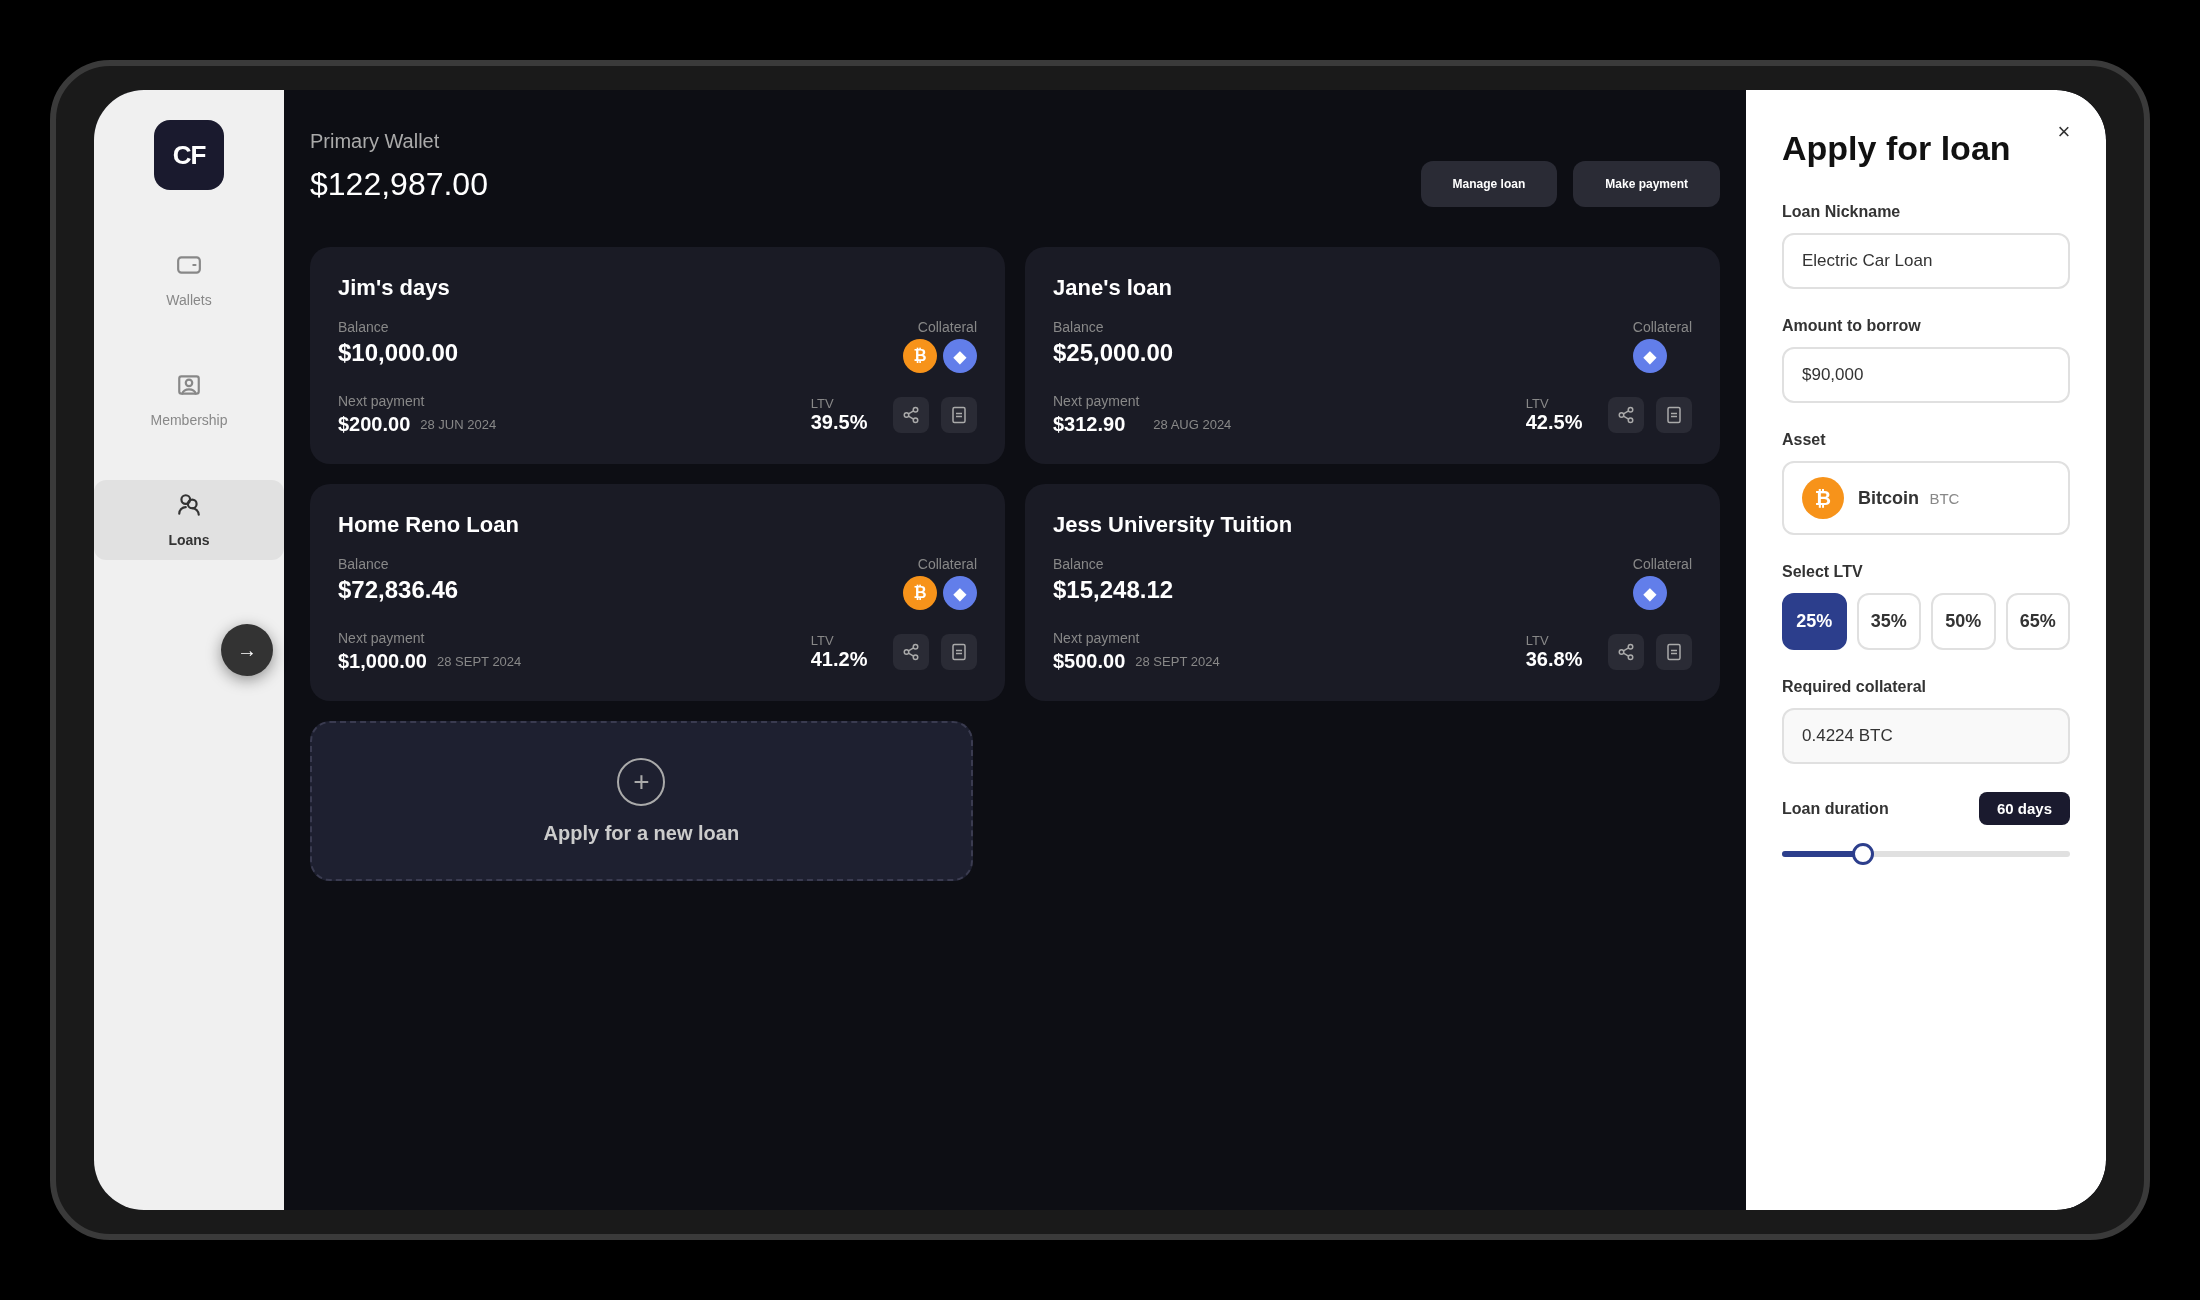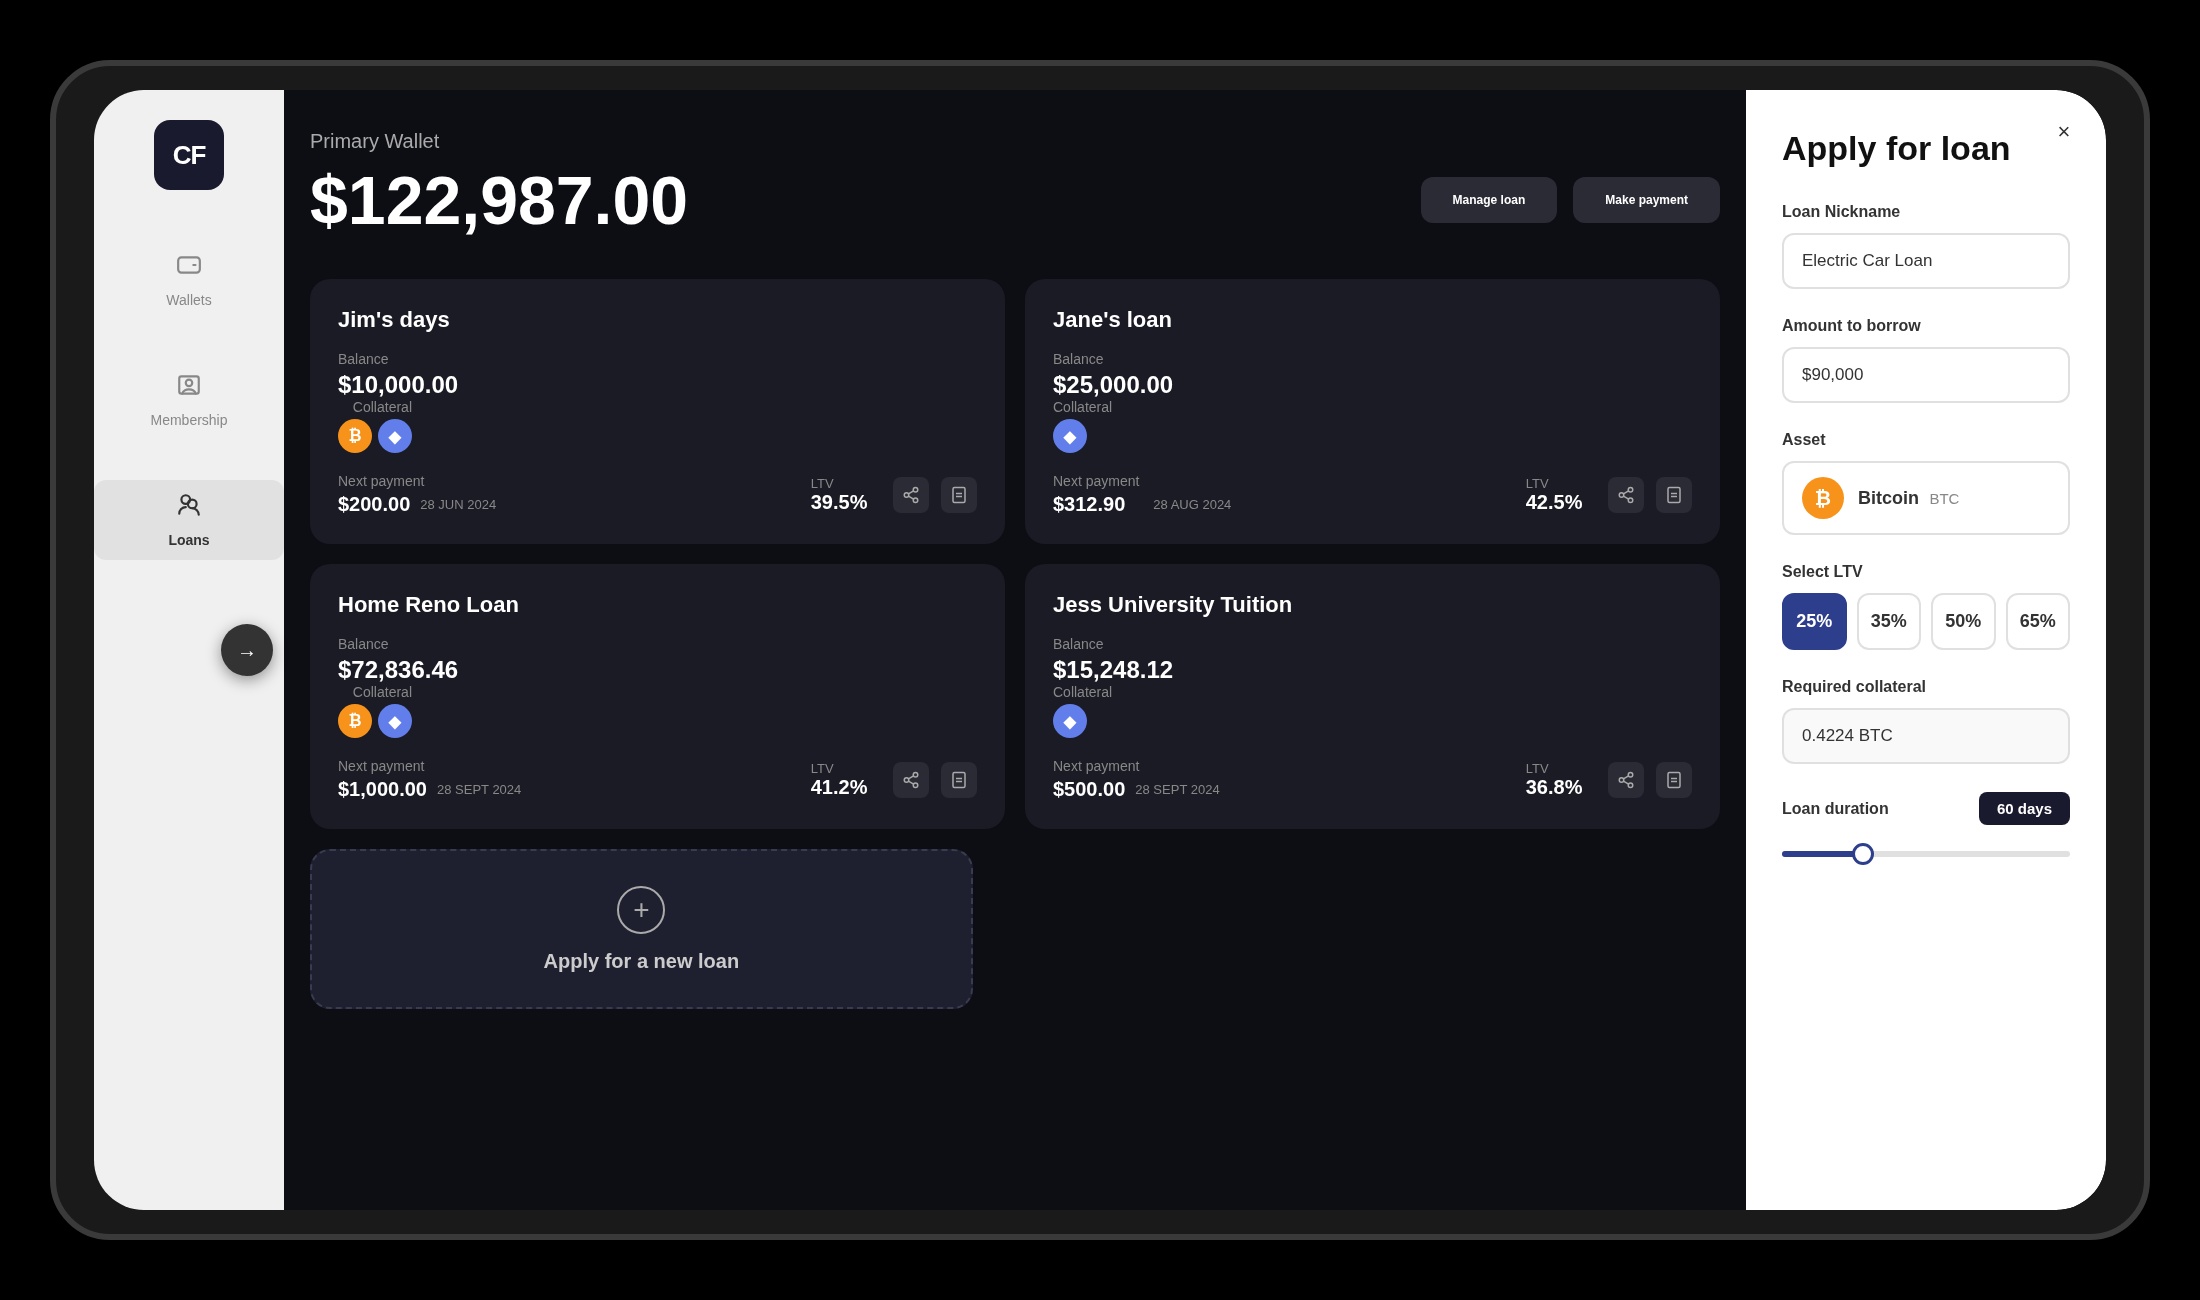--- a/index.html
+++ b/index.html
@@ -192,21 +192,20 @@
       font-weight: 700;
       color: #fff;
       margin-bottom: 18px;
     }
 
     .loan-row {
       display: flex;
       justify-content: space-between;
       align-items: flex-start;
       margin-bottom: 20px;
-      flex-direction: column;
     }
 
     .loan-field-label {
       font-size: 14px;
       color: #888;
       margin-bottom: 4px;
     }
 
     .loan-field-value {
       font-size: 24px;
@@ -553,21 +552,21 @@
 
     <div class="expand-btn">
       <span class="expand-btn-arrow">→</span>
     </div>
 
     <div class="main-content">
 
       <div class="wallet-header">
         <div class="wallet-label">Primary Wallet</div>
         <div class="wallet-balance">
-          <span style="font-size:68px;font-weight:700;color:#fff;">$122,987.00</span>
+          <span style="font-size:32px;font-weight:400;color:#fff;">$122,987.00</span>
           <div class="wallet-actions">
             <button class="action-btn">Manage loan</button>
             <button class="action-btn">Make payment</button>
           </div>
         </div>
       </div>
 
       <div class="loans-grid">
 
         <div class="loan-card">

